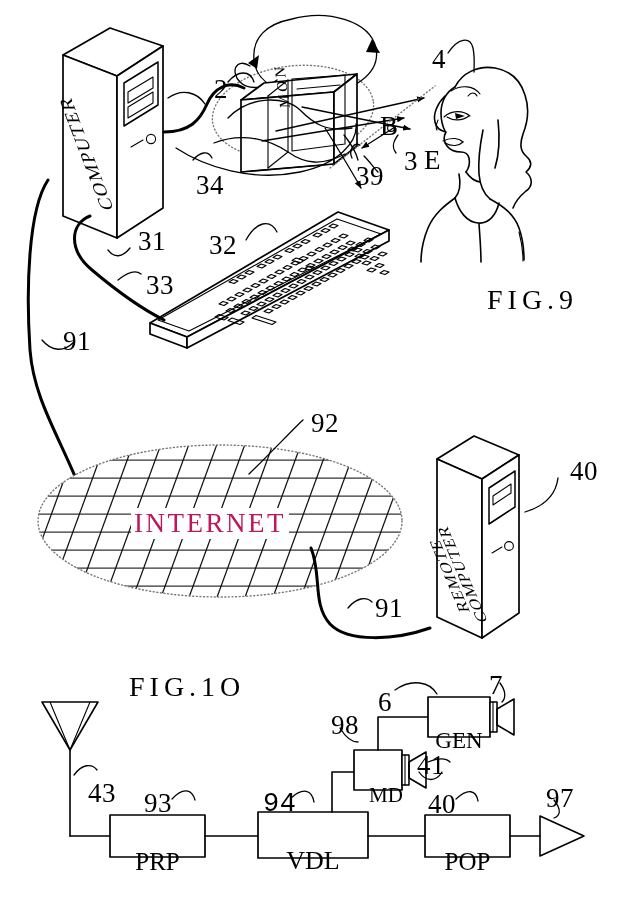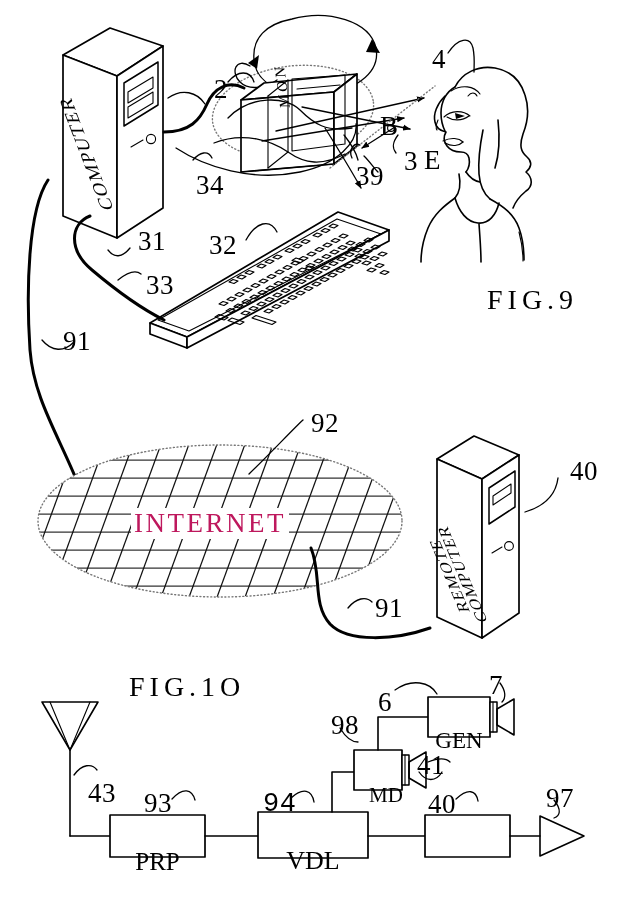--- a/index.html
+++ b/index.html
@@ -438,20 +438,21 @@
 
   <div class="devlabel" style="left:277px; top:108px; transform: rotate(-90deg) skewY(-8deg); font-size:15px; letter-spacing:3px;">MON</div>
 
   <div class="devlabel" style="left:456px; top:612px; transform: rotate(-90deg) skewY(-23deg); font-size:16px;">REMOTE</div>
   <div class="devlabel" style="left:474px; top:622px; transform: rotate(-90deg) skewY(-23deg); font-size:16px;">COMPUTER</div>
 
   <div class="inet" style="left:131px; top:508px;">INTERNET</div>
 
   <div class="boxlabel" style="left:258px; top:822px; width:110px; font-size:26px;">VDL</div>
   <div class="boxlabel" style="left:110px; top:824px; width:95px; font-size:25px;">PRP</div>
+  <div class="boxlabel" style="left:425px; top:824px; width:85px; font-size:25px;">POP</div>
   <div class="boxlabel" style="left:354px; top:759px; width:64px; font-size:21px;">MD</div>
   <div class="boxlabel" style="left:428px; top:704px; width:62px; font-size:23px;">GEN</div>
 
   <div id="numerals">
       <div class="lbl num" style="left: 214px; top: 76px;">2</div>
       <div class="lbl num" style="left: 432px; top: 46px;">4</div>
       <div class="lbl num" style="left: 380px; top: 113px;">B</div>
       <div class="lbl num" style="left: 404px; top: 148px;">3</div>
       <div class="lbl num" style="left: 424px; top: 147px;">E</div>
       <div class="lbl num" style="left: 356px; top: 163px;">39</div>

